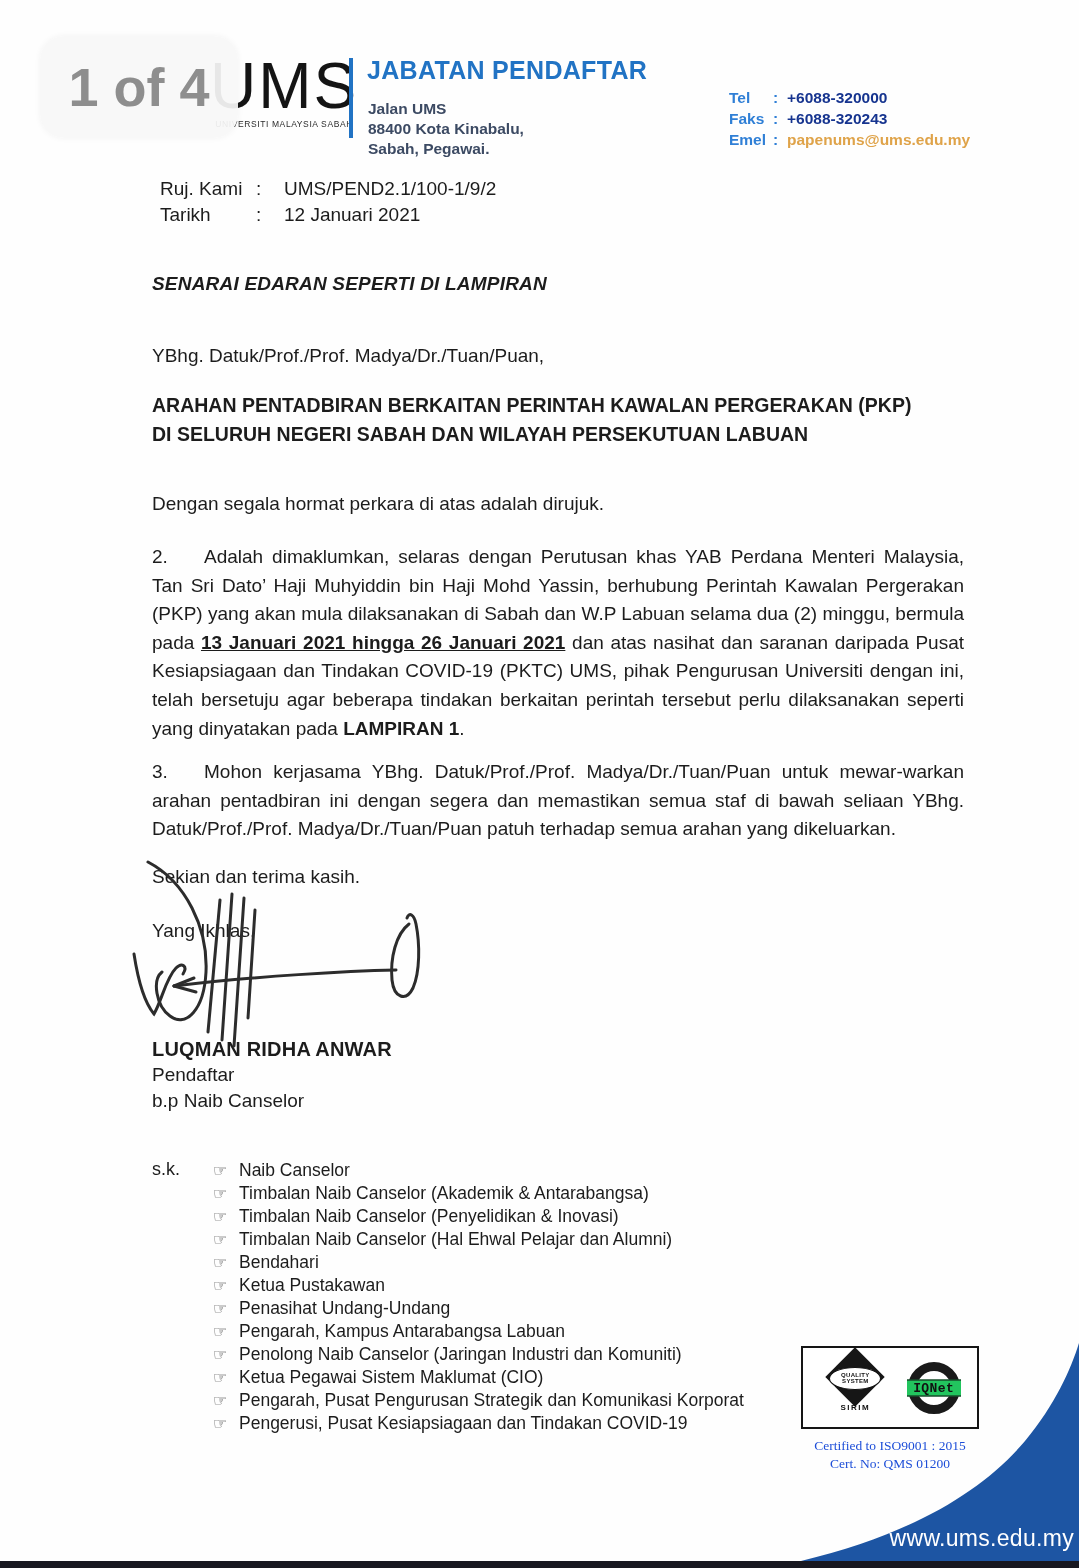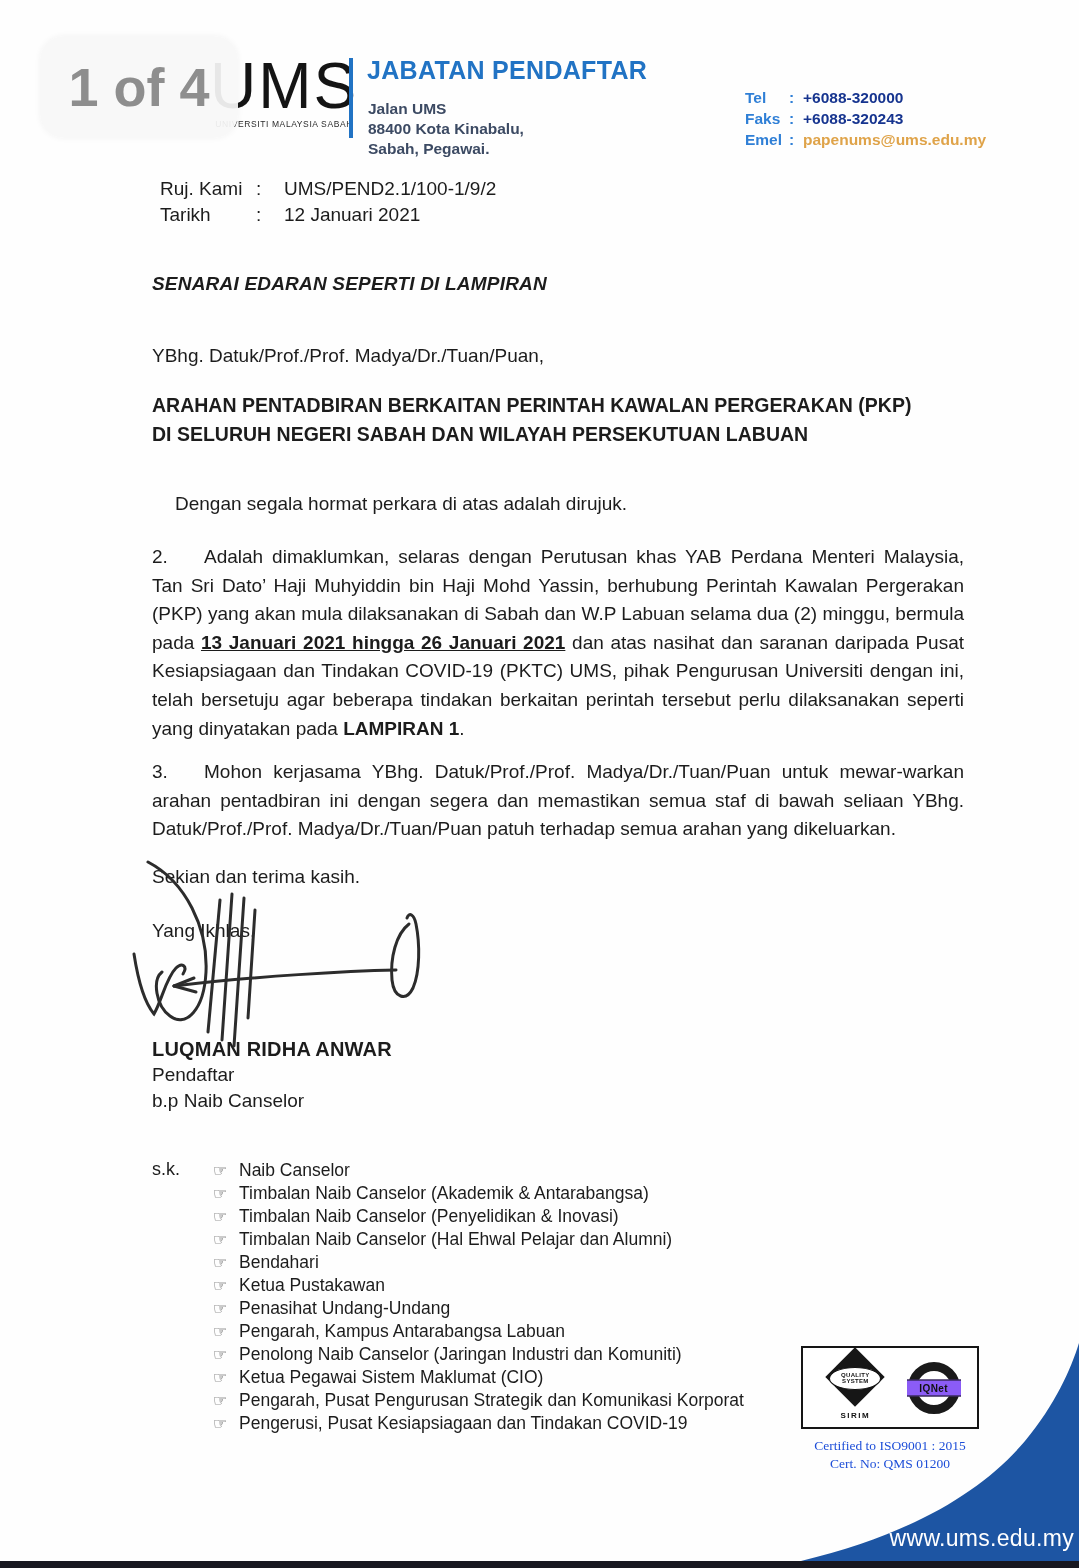--- a/index.html
+++ b/index.html
@@ -18,39 +18,39 @@
     overflow:hidden;margin:0 auto;
   }
   
   .logo{position:absolute;left:210px;top:54px;text-align:center;}
   .logo-text{font-size:64px;line-height:1;font-weight:500;color:#141414;letter-spacing:2px;}
   .logo-sub{font-size:8.5px;letter-spacing:.6px;color:#2b2b2b;margin-top:1px;white-space:nowrap;}
   .hdr-divider{position:absolute;left:349px;top:58px;width:4px;height:80px;background:var(--header-blue);}
   .dept{position:absolute;left:367px;top:56px;font-size:25px;font-weight:bold;color:var(--header-blue);letter-spacing:.3px;}
   .addr{position:absolute;left:368px;top:91px;font-size:15.5px;font-weight:bold;color:var(--addr-slate);line-height:20px;margin-top:8px;}
   .contact{position:absolute;left:729px;top:87px;font-size:15.5px;font-weight:bold;line-height:21px;}
-  .c-label{display:inline-block;width:44px;color:var(--contact-label-blue);margin-left:16px;}
+  .c-label{display:inline-block;width:44px;color:var(--contact-label-blue);}
   .c-colon{display:inline-block;width:14px;color:var(--contact-label-blue);}
   .c-val{color:var(--contact-value-navy);}
   .c-val.email{color:var(--email-orange);}
   .page-badge{
     position:absolute;left:40px;top:36px;width:198px;height:102px;border-radius:24px;
     background:rgba(247,247,247,.93);display:flex;align-items:center;justify-content:center;
     font-size:54px;font-weight:bold;color:#8e8e8e;z-index:5;box-shadow:0 0 6px rgba(0,0,0,.05);
   }
   
   .ref{position:absolute;left:160px;top:176px;font-size:19px;line-height:26px;}
   .ref .r-label{display:inline-block;width:96px;}
   .ref .r-colon{display:inline-block;width:28px;}
   
   .dist-note{position:absolute;left:152px;top:273px;font-size:19px;font-weight:bold;font-style:italic;letter-spacing:.2px;}
   .salutation{position:absolute;left:152px;top:345px;font-size:19px;}
   .subject{position:absolute;left:152px;top:391px;width:818px;font-size:19.5px;font-weight:bold;line-height:29px;}
   .para{position:absolute;left:152px;width:812px;font-size:19px;line-height:28.6px;text-align:justify;}
-  .p1{top:471px;text-align:left;margin-left:23px;}
+  .p1{top:471px;text-align:left;}
   .p2{top:524px;}
   .p3{top:739px;}
   .pnum{display:inline-block;width:52px;}
   .bold-underline{font-weight:bold;text-decoration:underline;}
   .bold{font-weight:bold;}
   .closing{position:absolute;left:152px;top:866px;font-size:19px;}
   .sign-off{position:absolute;left:152px;top:920px;font-size:19px;}
   .signature{position:absolute;left:128px;top:856px;width:310px;height:210px;z-index:2;}
   .signatory{position:absolute;left:152px;top:1036px;font-size:19px;line-height:26px;}
   .signatory .name{font-size:20px;font-weight:bold;letter-spacing:.2px;}
@@ -64,26 +64,26 @@
     position:absolute;left:801px;top:1346px;width:178px;height:83px;border:2.5px solid #151515;
     background:#fff;display:flex;align-items:center;justify-content:space-evenly;box-sizing:border-box;
   }
   .sirim{position:relative;width:70px;height:72px;}
   .sirim .diamond{position:absolute;left:50%;top:4px;width:42px;height:42px;background:#161616;transform:translateX(-50%) rotate(45deg);}
   .sirim .oval{
     position:absolute;left:50%;top:15px;transform:translateX(-50%);width:50px;height:21px;border-radius:50%;
     background:#fff;border:1.5px solid #111;display:flex;flex-direction:column;align-items:center;justify-content:center;
     font-size:6px;font-weight:bold;line-height:6.5px;letter-spacing:.3px;color:#111;
   }
-  .sirim .caption{position:absolute;left:0;right:0;bottom:4px;text-align:center;font-size:8px;font-weight:bold;letter-spacing:1.5px;color:#111;}
+  .sirim .caption{position:absolute;left:0;right:0;bottom:12px;text-align:center;font-size:8px;font-weight:bold;letter-spacing:1.5px;color:#111;}
   .iqnet{position:relative;width:52px;height:52px;border-radius:50%;border:9px solid #1a1a1a;box-sizing:border-box;}
   .iqnet .band{
-    position:absolute;top:50%;left:-10px;right:-10px;transform:translateY(-50%);height:15px;background:#8b5cf6;
+    position:absolute;top:50%;left:-10px;right:-10px;transform:translateY(-50%);height:15px;background:#22c55e;
     border-top:1.5px solid #111;border-bottom:1.5px solid #111;display:flex;align-items:center;justify-content:center;
-    font-size:10px;font-weight:bold;letter-spacing:.4px;color:#111;
+    font-size:13px;font-weight:bold;letter-spacing:.4px;color:#111;font-family:Liberation Mono, monospace;
   }
   .cert-text{
     position:absolute;left:786px;top:1437px;width:208px;text-align:center;
     font-family:"Liberation Serif","DejaVu Serif",serif;font-size:13.5px;line-height:18px;color:#1d4ed8;
   }
   
   .swoosh{position:absolute;right:0;bottom:7px;width:330px;height:218px;z-index:1;}
   .website{position:absolute;right:5px;bottom:16px;z-index:3;color:#ffffff;font-size:23px;letter-spacing:.3px;text-align:center;}
   .bottom-bar{position:absolute;left:0;bottom:0;width:100%;height:7px;background:#181820;z-index:4;}
 </style>

